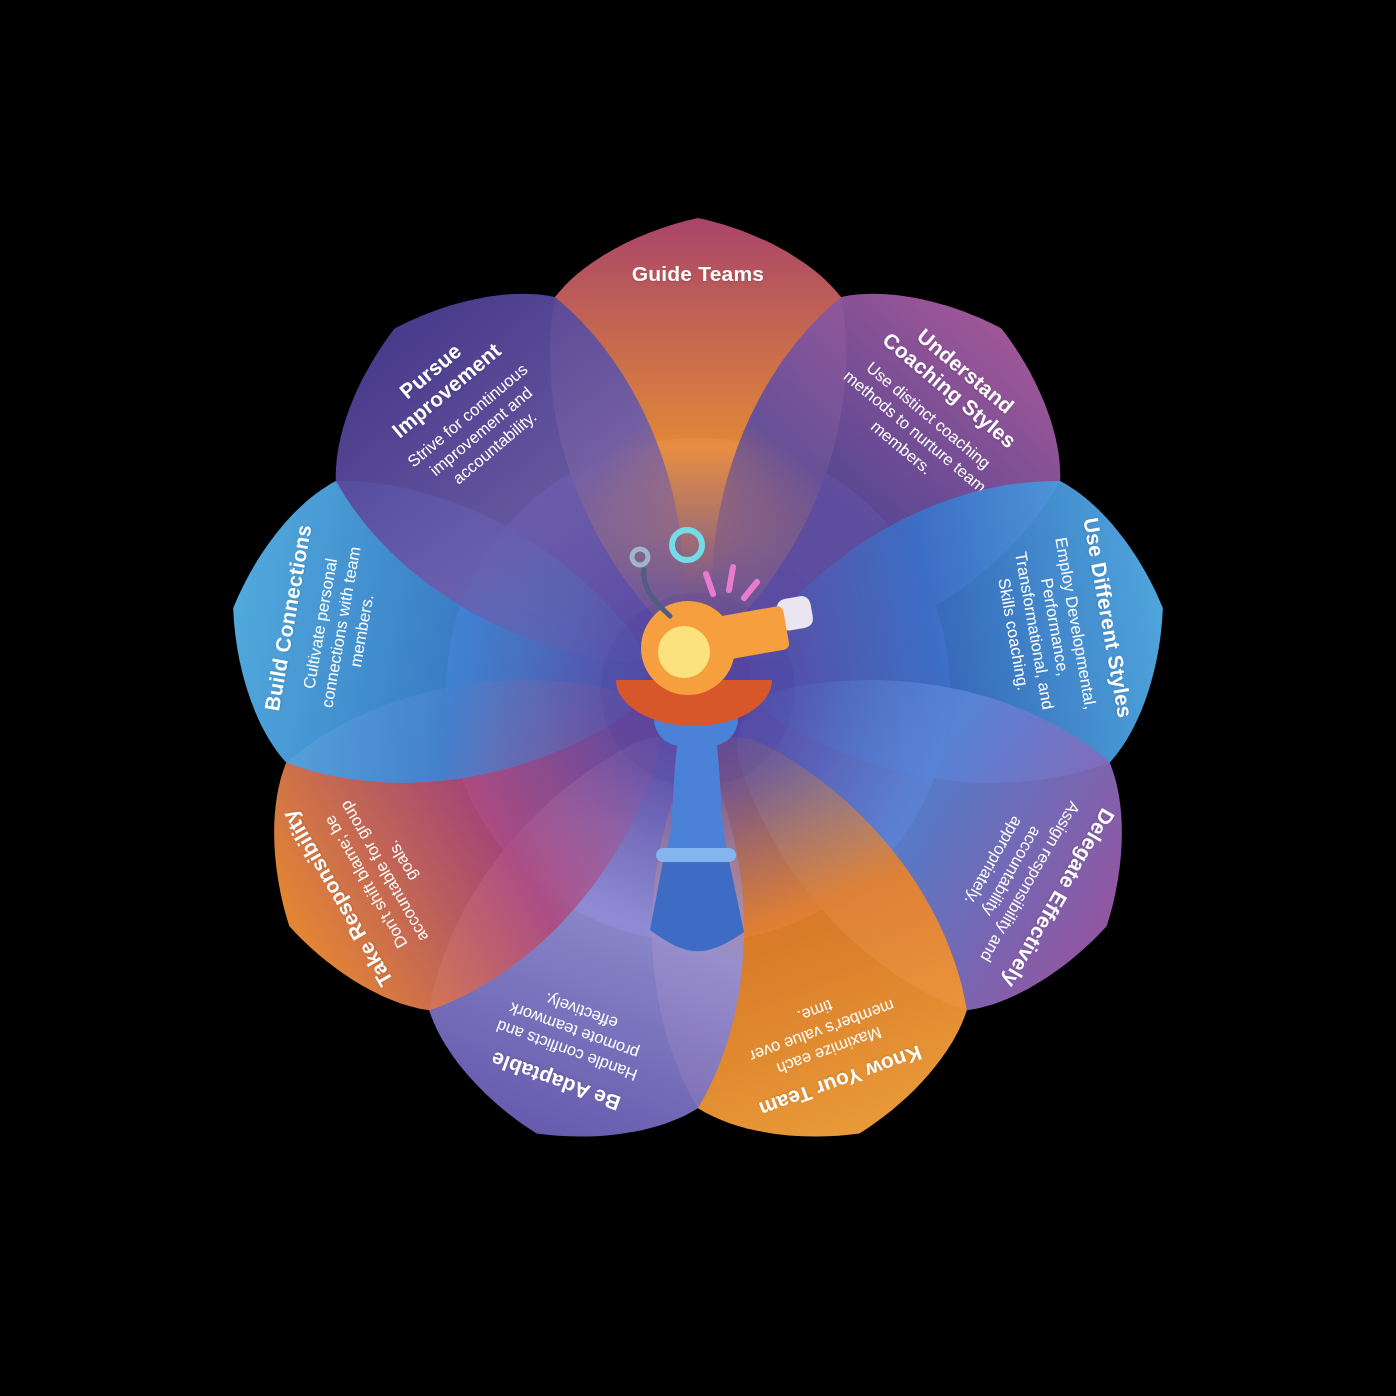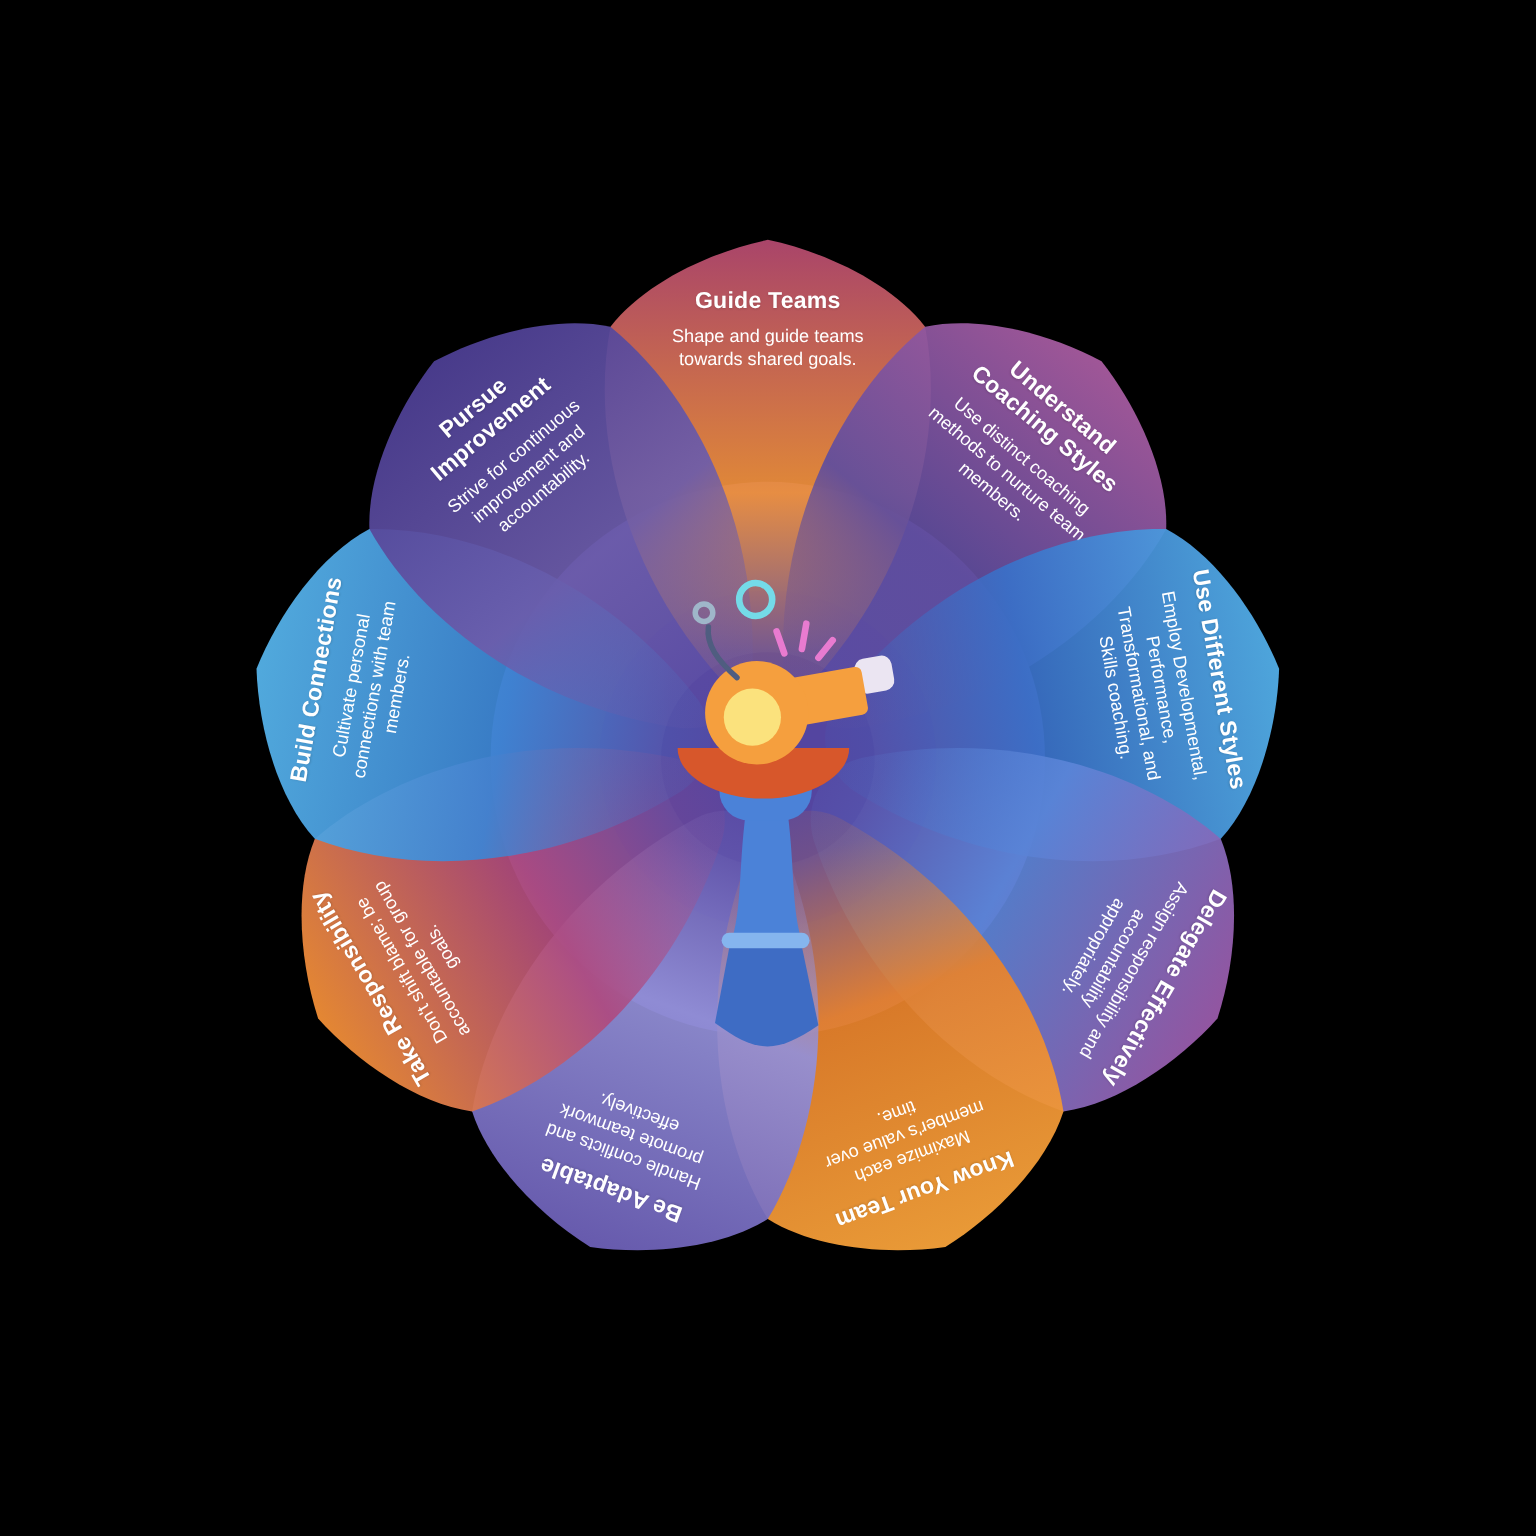--- a/index.html
+++ b/index.html
@@ -54,21 +54,20 @@
             <stop offset="0" stop-opacity="0.95" stop-color="#b2486f"></stop>
             <stop offset="0.55" stop-opacity="0.93" stop-color="#f1923c"></stop>
             <stop offset="0.9" stop-opacity="0.18" stop-color="#f1923c"></stop>
             <stop offset="1" stop-opacity="0.1" stop-color="#f1923c"></stop>
           </linearGradient>
         </defs>
         <path d="M 0 -472 C 52 -461 112 -433 143 -393 C 161 -300 134 -175 44 -74 C 19 -47 -19 -47 -44 -74 C -134 -175 -161 -300 -143 -393 C -112 -433 -52 -461 0 -472 Z" fill="url(#pg0)"></path>
       </svg>
       <div class="petal-text">
         <div class="petal-title">Guide Teams</div>
-        <div class="petal-desc">Shape and guide teams towards shared goals.</div>
       </div>
     </div>
   </div>
 
   <div class="petal-wrap" style="transform:rotate(40deg)">
     <div class="petal">
       <svg viewBox="-160 -480 320 480" aria-hidden="true">
         <defs>
           <linearGradient id="pg1" x1="0" y1="0" x2="0" y2="1">
             <stop offset="0" stop-opacity="0.95" stop-color="#a85b9f"></stop>

